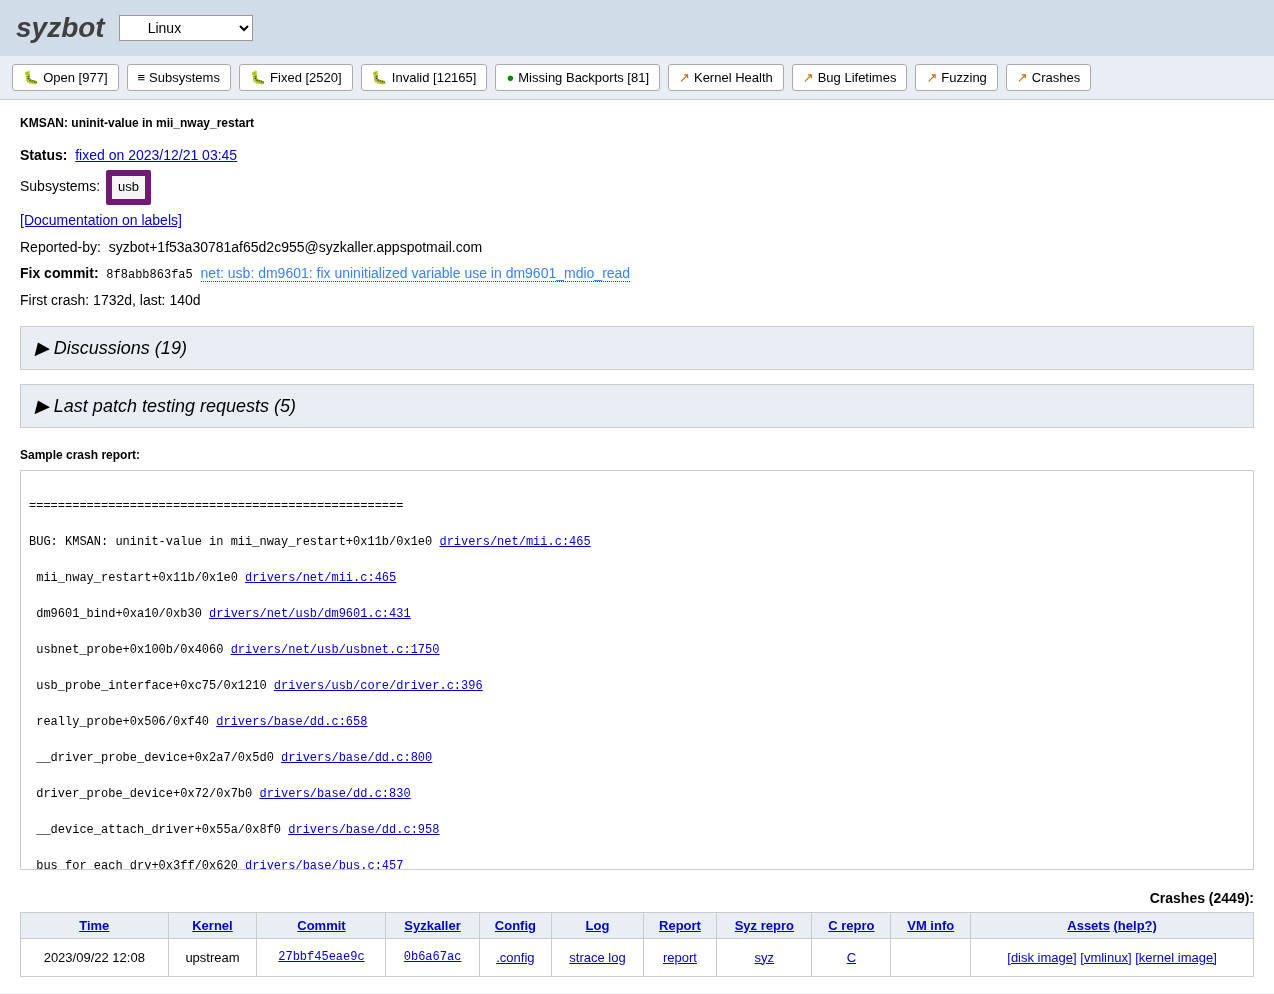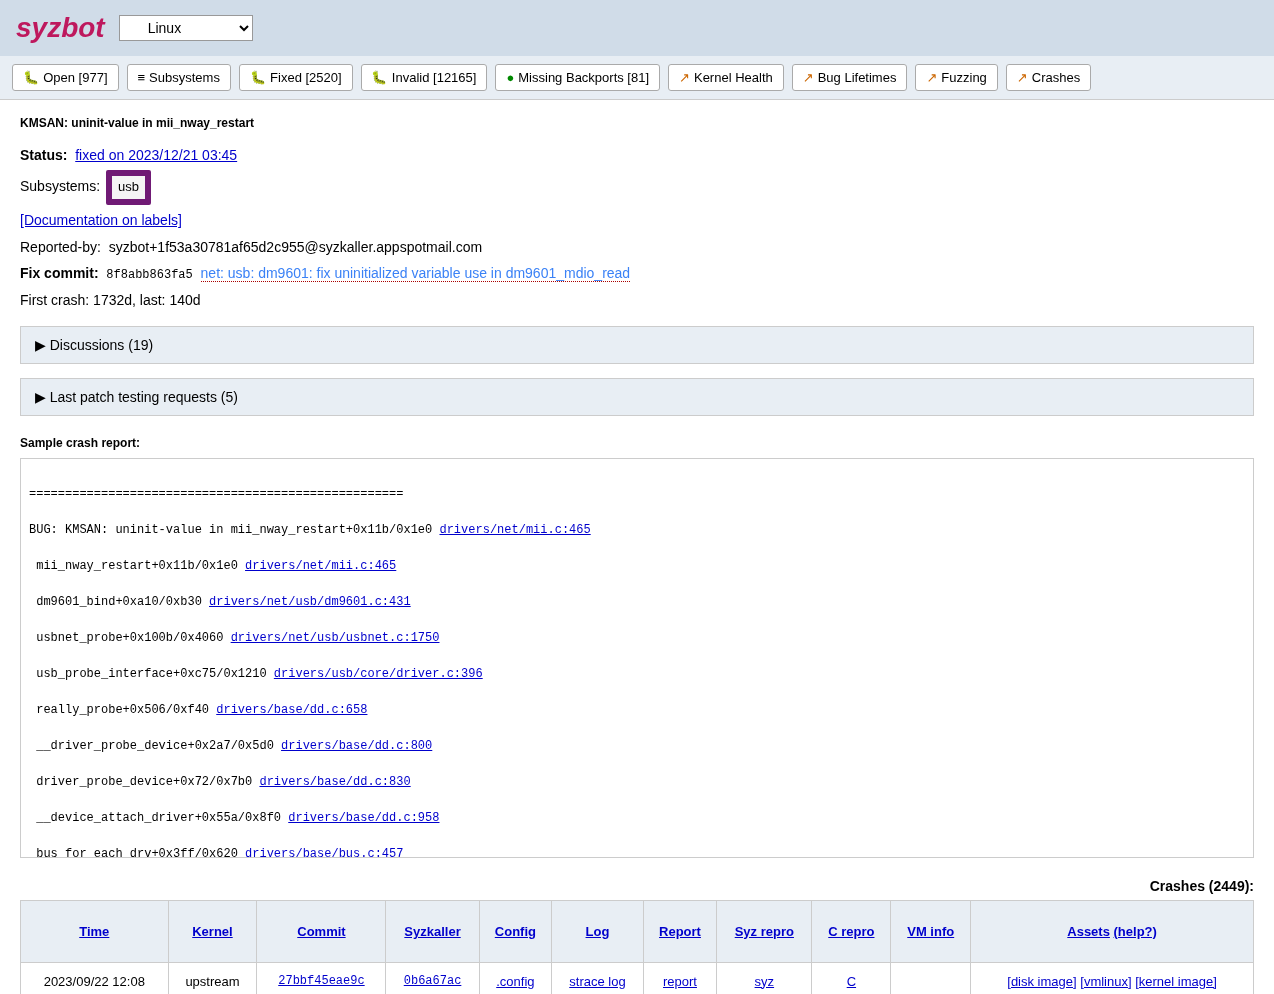--- a/index.html
+++ b/index.html
@@ -15,21 +15,21 @@
     #header {
       background: #d0dce8;
       padding: 12px 16px;
       display: flex;
       align-items: center;
       gap: 14px;
     }
     #logo {
       font-size: 28px;
       font-weight: bold;
-      color: #be185d;
+      color: #404040;
       font-style: italic;
     }
     #os-select {
       font-size: 14px;
       padding: 3px 24px;
       border: 1px solid #999;
       background: #fff;
       cursor: pointer;
     }
 
@@ -90,25 +90,26 @@
 
     
     .collapsible-section {
       margin: 14px 0;
       background: #e8eef4;
       border: 1px solid #ccc;
     }
     .collapsible-header {
       padding: 10px 14px;
       cursor: pointer;
-      font-size: 14px;
+      font-size: 18px;
       display: flex;
       align-items: center;
       gap: 6px;
       user-select: none;
+      font-style: italic;
     }
 
     
     #sample-crash-section {
       margin-top: 20px;
     }
     #sample-crash-title {
       font-size: 12px;
       font-weight: bold;
       margin-bottom: 8px;
@@ -137,21 +138,21 @@
       text-align: right;
       margin-bottom: 6px;
     }
     #crashes-table {
       width: 100%;
       border-collapse: collapse;
       font-size: 13px;
     }
     #crashes-table th {
       border: 1px solid #ccc;
-      padding: 23px 8px;
+      padding: 5px 8px;
       background: #e8eef4;
       text-align: center;
       cursor: pointer;
     }
     #crashes-table th a {
       color: #00c;
       text-decoration: underline;
     }
     #crashes-table td {
       border: 1px solid #ccc;

